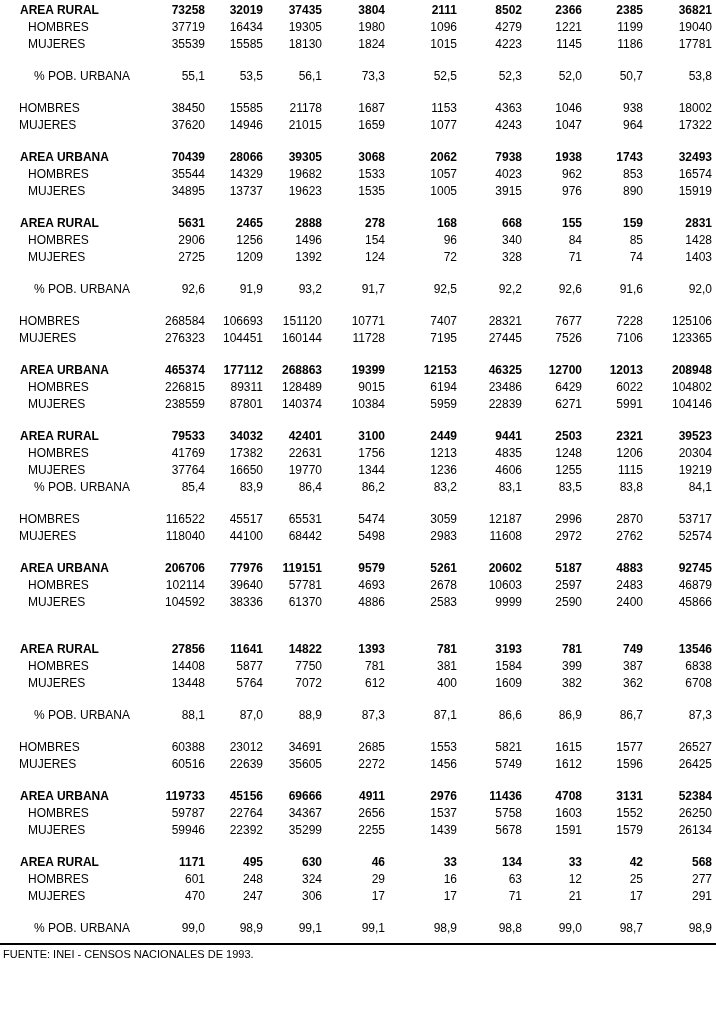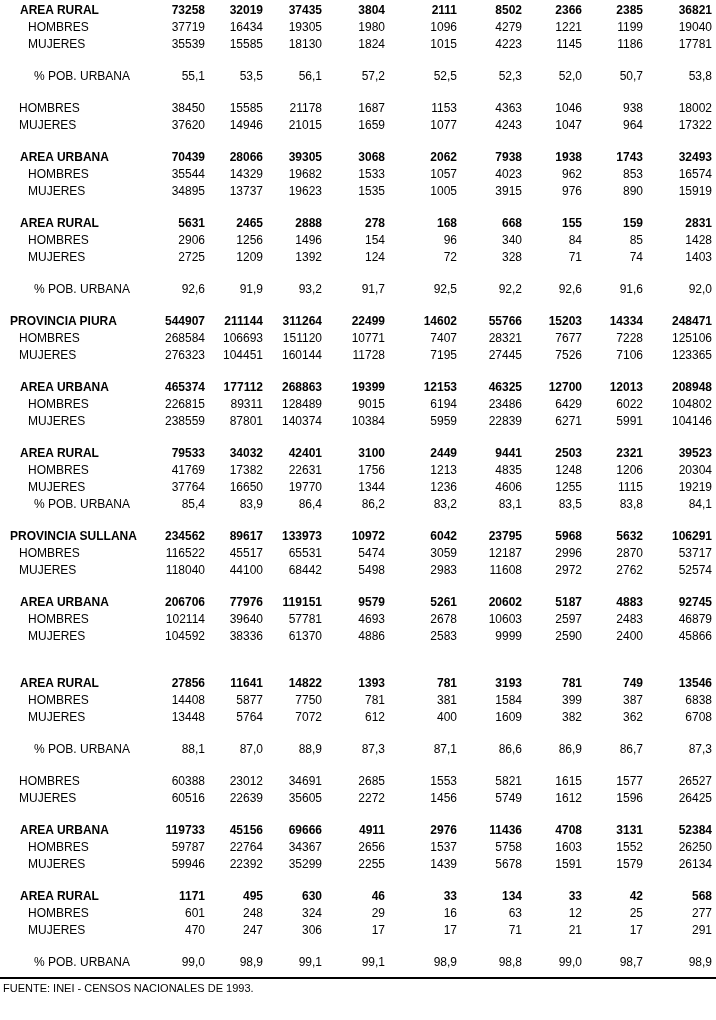--- a/index.html
+++ b/index.html
@@ -108,21 +108,21 @@
           <td class="num">17781</td>
         </tr>
         <tr class="r-spacer">
           <td colspan="10"></td>
         </tr>
         <tr class="r-pct">
           <td class="label">% POB. URBANA</td>
           <td class="num">55,1</td>
           <td class="num">53,5</td>
           <td class="num">56,1</td>
-          <td class="num">57,2</td>
+          <td class="num">73,3</td>
           <td class="num">52,5</td>
           <td class="num">52,3</td>
           <td class="num">52,0</td>
           <td class="num">50,7</td>
           <td class="num">53,8</td>
         </tr>
         <tr class="r-spacer">
           <td colspan="10"></td>
         </tr>
         <tr class="r-province-sub">
@@ -238,32 +238,20 @@
           <td class="num">91,7</td>
           <td class="num">92,5</td>
           <td class="num">92,2</td>
           <td class="num">92,6</td>
           <td class="num">91,6</td>
           <td class="num">92,0</td>
         </tr>
         <tr class="r-spacer">
           <td colspan="10"></td>
         </tr>
-        <tr class="r-province">
-          <td class="label">PROVINCIA PIURA</td>
-          <td class="num">544907</td>
-          <td class="num">211144</td>
-          <td class="num">311264</td>
-          <td class="num">22499</td>
-          <td class="num">14602</td>
-          <td class="num">55766</td>
-          <td class="num">15203</td>
-          <td class="num">14334</td>
-          <td class="num">248471</td>
-        </tr>
         <tr class="r-province-sub">
           <td class="label">HOMBRES</td>
           <td class="num">268584</td>
           <td class="num">106693</td>
           <td class="num">151120</td>
           <td class="num">10771</td>
           <td class="num">7407</td>
           <td class="num">28321</td>
           <td class="num">7677</td>
           <td class="num">7228</td>
@@ -367,32 +355,20 @@
           <td class="num">86,2</td>
           <td class="num">83,2</td>
           <td class="num">83,1</td>
           <td class="num">83,5</td>
           <td class="num">83,8</td>
           <td class="num">84,1</td>
         </tr>
         <tr class="r-spacer">
           <td colspan="10"></td>
         </tr>
-        <tr class="r-province">
-          <td class="label">PROVINCIA SULLANA</td>
-          <td class="num">234562</td>
-          <td class="num">89617</td>
-          <td class="num">133973</td>
-          <td class="num">10972</td>
-          <td class="num">6042</td>
-          <td class="num">23795</td>
-          <td class="num">5968</td>
-          <td class="num">5632</td>
-          <td class="num">106291</td>
-        </tr>
         <tr class="r-province-sub">
           <td class="label">HOMBRES</td>
           <td class="num">116522</td>
           <td class="num">45517</td>
           <td class="num">65531</td>
           <td class="num">5474</td>
           <td class="num">3059</td>
           <td class="num">12187</td>
           <td class="num">2996</td>
           <td class="num">2870</td>

